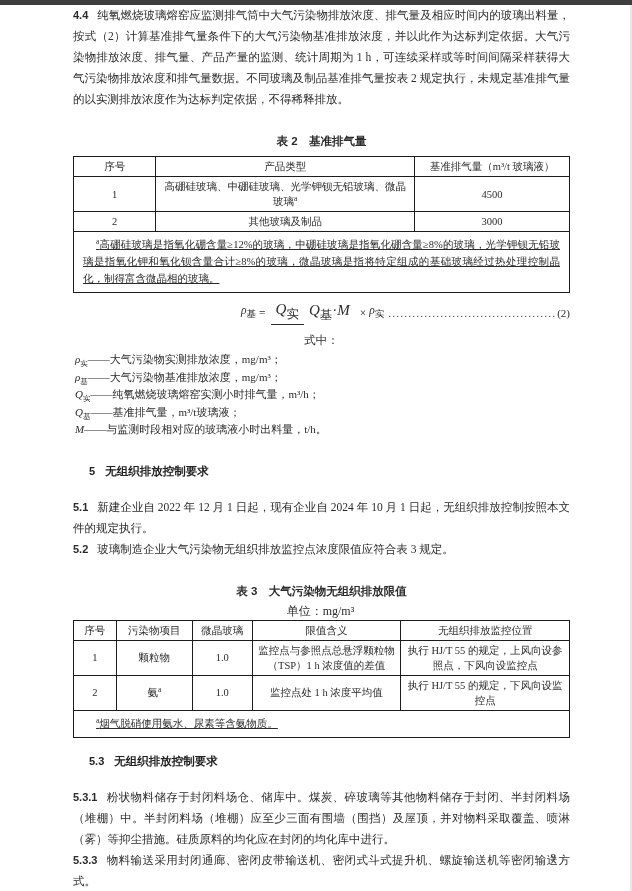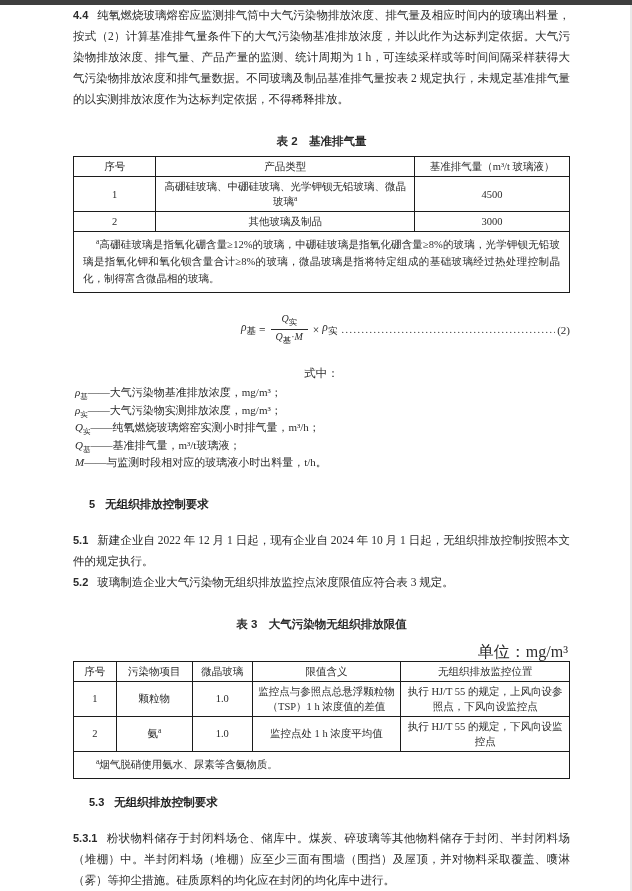--- a/index.html
+++ b/index.html
@@ -17,37 +17,37 @@
   .pnum{font-family:"Liberation Sans","DejaVu Sans",sans-serif;font-weight:bold;
         font-size:11px;margin-right:9px;}
   .sec-h{margin:16px;font-family:"Liberation Sans","DejaVu Sans",sans-serif;
          font-weight:bold;font-size:11.5px;line-height:20px;color:#222;}
   .sec-h .pnum{margin-right:10px;}
   .mt22{margin-top:22px;} .mt14{margin-top:14px;} .mt13{margin-top:13px;}
   .mt12{margin-top:12px;}
 
   .tcap{margin:22px 0 6px;text-align:center;font-family:"Liberation Sans","DejaVu Sans",sans-serif;
         font-weight:bold;font-size:11.5px;line-height:18px;}
-  .unit-line{text-align:right;font-size:16px;line-height:14px;margin:12px 2px 2px 0;}
+  .unit-line{text-align:center;font-size:12px;line-height:14px;margin:4px 2px 2px 0;}
 
   table{width:100%;border-collapse:collapse;table-layout:fixed;
         font-size:10.5px;line-height:15px;border:1.5px solid #1c1c1c;}
   td{border:1px solid #1c1c1c;padding:2px 3px;text-align:center;vertical-align:middle;
      overflow:hidden;}
   sup{font-size:7.5px;line-height:0;}
-  .tnote-cell{text-align:left;}
+  .tnote-cell{text-align:left;text-decoration:underline;}
   .tnote{margin:0;padding:2px 6px 3px;text-align:justify;text-indent:13px;
          font-size:10.5px;line-height:17px;}
 
   .formula-row{display:flex;align-items:center;margin:8px 0 6px;padding-left:168px;
                font-size:11.5px;}
   .f-var{font-style:italic;font-family:"Liberation Serif","DejaVu Serif",serif;}
   .f-op{margin:0 3px;}
-  .frac{display:inline-flex;flex-direction:column;text-align:center;vertical-align:middle;
-        margin:12px 2px;font-size:10px;}
+  .frac{display:inline-flex;flex-direction:row;text-align:center;vertical-align:middle;
+        margin:0 2px;font-size:15px;}
   .fr-num{border-bottom:1px solid #2b2b2b;padding:0 5px 1px;}
   .fr-den{padding:1px 5px 0;}
   .f-leader{flex:1;overflow:hidden;white-space:nowrap;font-size:10px;letter-spacing:1.5px;
             margin:0 2px 0 4px;color:#2b2b2b;}
   .f-no{font-size:11px;}
 
   .where-label{margin:2px 0 1px;font-size:11.5px;line-height:19px;text-align:center;}
   .def-line{font-size:11px;line-height:17.5px;padding-left:2px;}
   .def-line sub{font-size:7.5px;line-height:0;}
 
@@ -106,22 +106,22 @@
       </span>
       <span class="f-op">×</span>
       <span><span class="f-var">ρ</span><sub>实</sub></span>
       <span class="f-leader">..........................................................................................</span>
       <span class="f-no">(2)</span>
     </div>
 
     <p class="where-label">式中：</p>
 
     <div>
+      <div class="def-line"><span class="f-var">ρ</span><sub>实</sub><span>——大气污染物实测排放浓度，mg/m³；</span></div>
       <div class="def-line"><span class="f-var">ρ</span><sub>基</sub><span>——大气污染物基准排放浓度，mg/m³；</span></div>
-      <div class="def-line"><span class="f-var">ρ</span><sub>实</sub><span>——大气污染物实测排放浓度，mg/m³；</span></div>
       <div class="def-line"><span class="f-var">Q</span><sub>实</sub><span>——纯氧燃烧玻璃熔窑实测小时排气量，m³/h；</span></div>
       <div class="def-line"><span class="f-var">Q</span><sub>基</sub><span>——基准排气量，m³/t玻璃液；</span></div>
       <div class="def-line"><span class="f-var">M</span><sub></sub><span>——与监测时段相对应的玻璃液小时出料量，t/h。</span></div>
     </div>
 
     <h2 class="sec-h mt22"><span class="pnum">5</span><span>无组织排放控制要求</span></h2>
 
     <p class="body mt14"><span class="pnum">5.1</span><span>新建企业自 2022 年 12 月 1 日起，现有企业自 2024 年 10 月 1 日起，无组织排放控制按照本文件的规定执行。</span></p>
 
     <p class="body mt14"><span class="pnum">5.2</span><span>玻璃制造企业大气污染物无组织排放监控点浓度限值应符合表 3 规定。</span></p>

